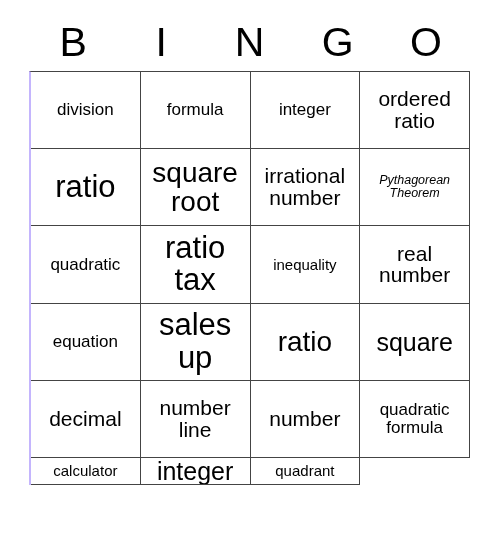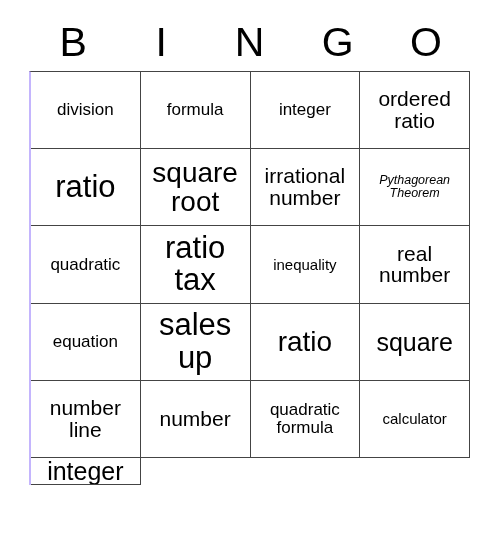--- a/index.html
+++ b/index.html
@@ -153,31 +153,37 @@
         <span class="bingo-cell-text">sales
 up</span>
       </div>
       <div class="bingo-cell sz-xl">
         <span class="bingo-cell-text">ratio</span>
       </div>
       <div class="bingo-cell sz-lg">
         <span class="bingo-cell-text">square</span>
       </div>
       <div class="bingo-cell sz-md">
+        <span class="bingo-cell-text">decimal</span>
+      </div>
+      <div class="bingo-cell sz-md">
         <span class="bingo-cell-text">number
 line</span>
       </div>
       <div class="bingo-cell sz-md">
         <span class="bingo-cell-text">number</span>
       </div>
       <div class="bingo-cell sz-sm">
         <span class="bingo-cell-text">quadratic
 formula</span>
       </div>
       <div class="bingo-cell sz-xs">
         <span class="bingo-cell-text">calculator</span>
       </div>
       <div class="bingo-cell sz-lg">
         <span class="bingo-cell-text">integer</span>
       </div>
+      <div class="bingo-cell sz-xs">
+        <span class="bingo-cell-text">quadrant</span>
+      </div>
     </div>
 
 </div>
 
 </body></html>

